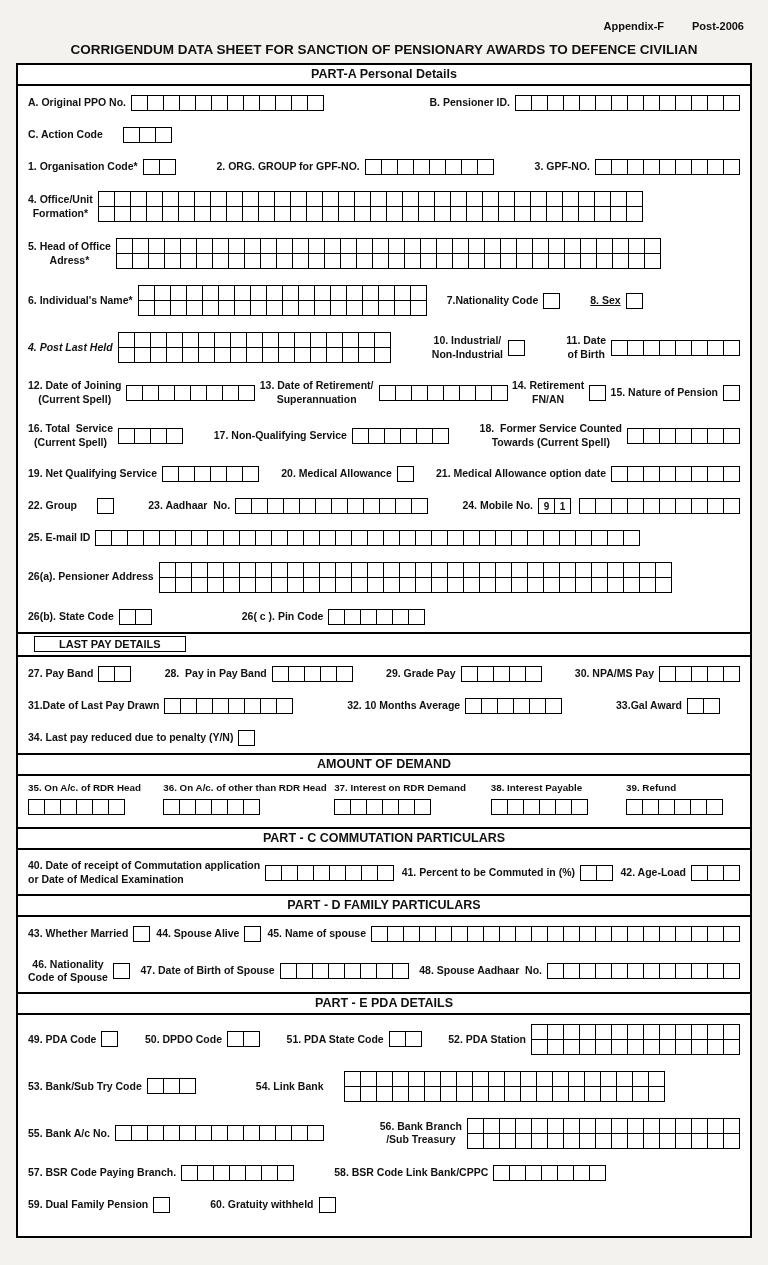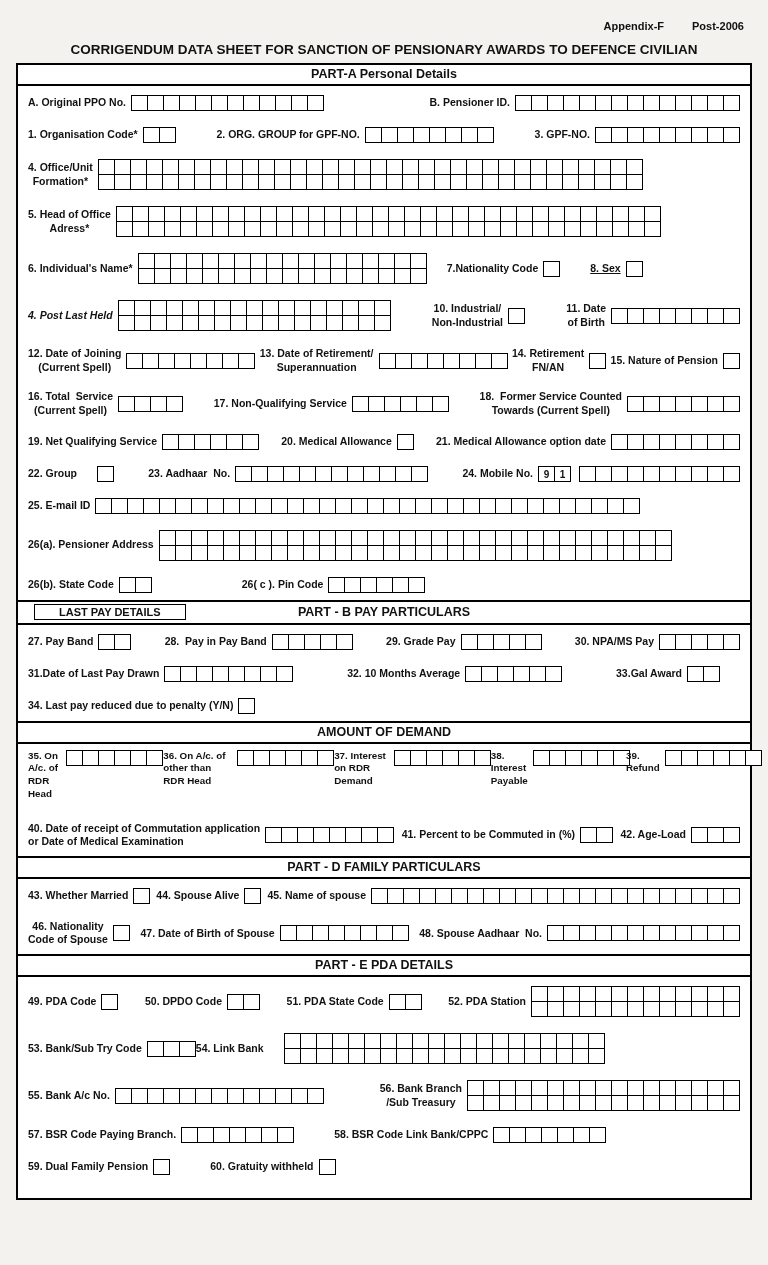--- a/index.html
+++ b/index.html
@@ -22,25 +22,25 @@
   .stack .boxes { margin-left:0; }
   .stack .boxes + .boxes { margin-top:-1px; }
   .box { width:17px; height:16px; border:1px solid #000; margin-left:-1px; background:#fff;
          font-weight:700; font-size:10px; text-align:center; line-height:15px; flex:0 0 auto; }
   .box:first-child { margin-left:0; }
   .lastpay-row { position:relative; display:flex; align-items:center; border-top:2px solid #000;
                  border-bottom:2px solid #000; padding:2px 0 3px; }
   .lastpay-box { border:1px solid #000; font-weight:700; font-size:11px; padding:1px 24px; margin-left:16px; z-index:1; background:#fff; }
   .partb-title { position:absolute; left:0; right:0; text-align:center; font-weight:700; font-size:12.5px; }
   .demand-row { display:flex; padding:6px 10px 12px; }
-  .demand-col { display:flex; gap:5px; align-items:flex-start; }
+  .demand-col { display:flex; flex-direction:column; gap:5px; align-items:flex-start; }
   .demand-col .lbl { font-size:9.8px; }
   .demand-col .boxes { margin-left:0; }
   .ml20 { margin-left:20px; } .ml30 { margin-left:30px;text-decoration:underline; } .ml40 { margin-left:40px; }
-  .ml60 { } .ml90 { margin-left:90px; }
+  .ml60 { margin-left:60px; } .ml90 { margin-left:90px; }
   .pr30 { padding-right:30px;gap:8px; }
 </style>
 </head>
 <body>
 
 <div class="page">
 
   <div class="top-right">
     <span>Appendix-F</span><span class="sep"></span><span>Post-2006</span>
   </div>
@@ -83,20 +83,30 @@
             <span class="box"></span>
             <span class="box"></span>
             <span class="box"></span>
             <span class="box"></span>
             <span class="box"></span>
             <span class="box"></span>
           </span>
       </div>
     </div>
 
+    <div class="row">
+      <div class="field">
+        <span class="lbl">C. Action Code</span>
+        <span class="boxes ml20">
+            <span class="box"></span>
+            <span class="box"></span>
+            <span class="box"></span>
+          </span>
+      </div>
+    </div>
 
     <div class="row spread">
       <div class="field">
         <span class="lbl">1. Organisation Code*</span>
         <span class="boxes">
             <span class="box"></span>
             <span class="box"></span>
           </span>
       </div>
       <div class="field">
@@ -709,21 +719,20 @@
             <span class="box"></span>
             <span class="box"></span>
             <span class="box"></span>
             <span class="box"></span>
             <span class="box"></span>
           </span>
       </div>
     </div>
 
     <div class="lastpay-row">
-      <span class="partb-title">PART - B  PAY PARTICULARS</span>
       <span class="lastpay-box">LAST PAY DETAILS</span>
     </div>
 
     <div class="row spread">
       <div class="field">
         <span class="lbl">27. Pay Band</span>
         <span class="boxes">
             <span class="box"></span>
             <span class="box"></span>
           </span>
@@ -855,20 +864,21 @@
             <span class="box"></span>
             <span class="box"></span>
             <span class="box"></span>
             <span class="box"></span>
             <span class="box"></span>
             <span class="box"></span>
           </span>
       </div>
     </div>
 
+    <div class="part-header sec">PART - C  COMMUTATION PARTICULARS</div>
     <div class="row spread">
       <div class="field">
         <span class="lbl">40. Date of receipt of Commutation application
 or Date of Medical Examination</span>
         <span class="boxes">
             <span class="box"></span>
             <span class="box"></span>
             <span class="box"></span>
             <span class="box"></span>
             <span class="box"></span>

